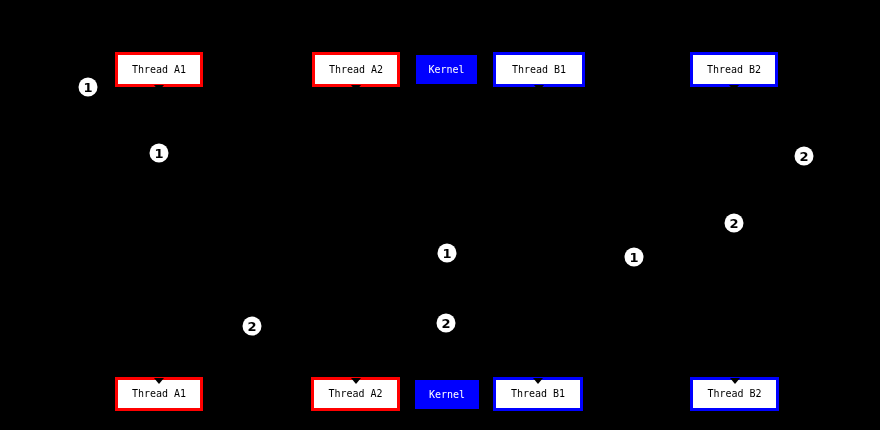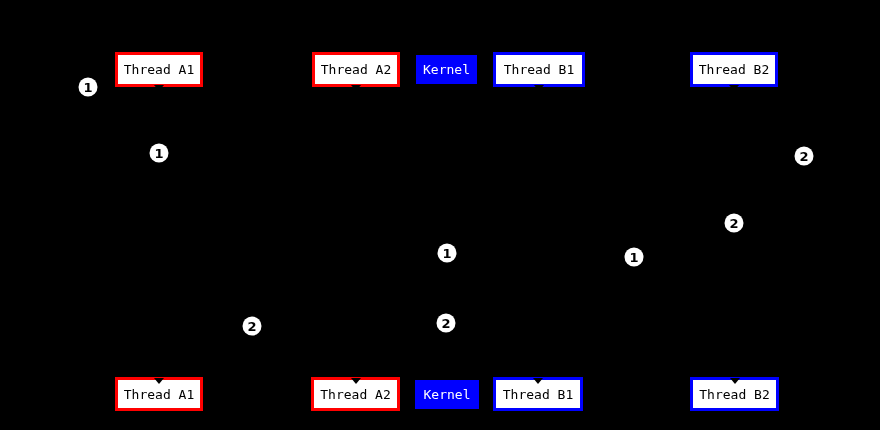--- a/index.html
+++ b/index.html
@@ -15,21 +15,21 @@
     background: #000000;
   }
   .node {
     position: absolute;
     box-sizing: border-box;
     border: 3px solid;
     display: flex;
     align-items: center;
     justify-content: center;
     font-family: "DejaVu Sans Mono", "Liberation Mono", monospace;
-    font-size: 13px;
+    font-size: 10px;
     line-height: 1;
     white-space: nowrap;
   }
   .marker {
     position: absolute;
     width: 19px;
     height: 19px;
     border-radius: 50%;
     transform: translate(-50%, -50%);
     display: flex;

